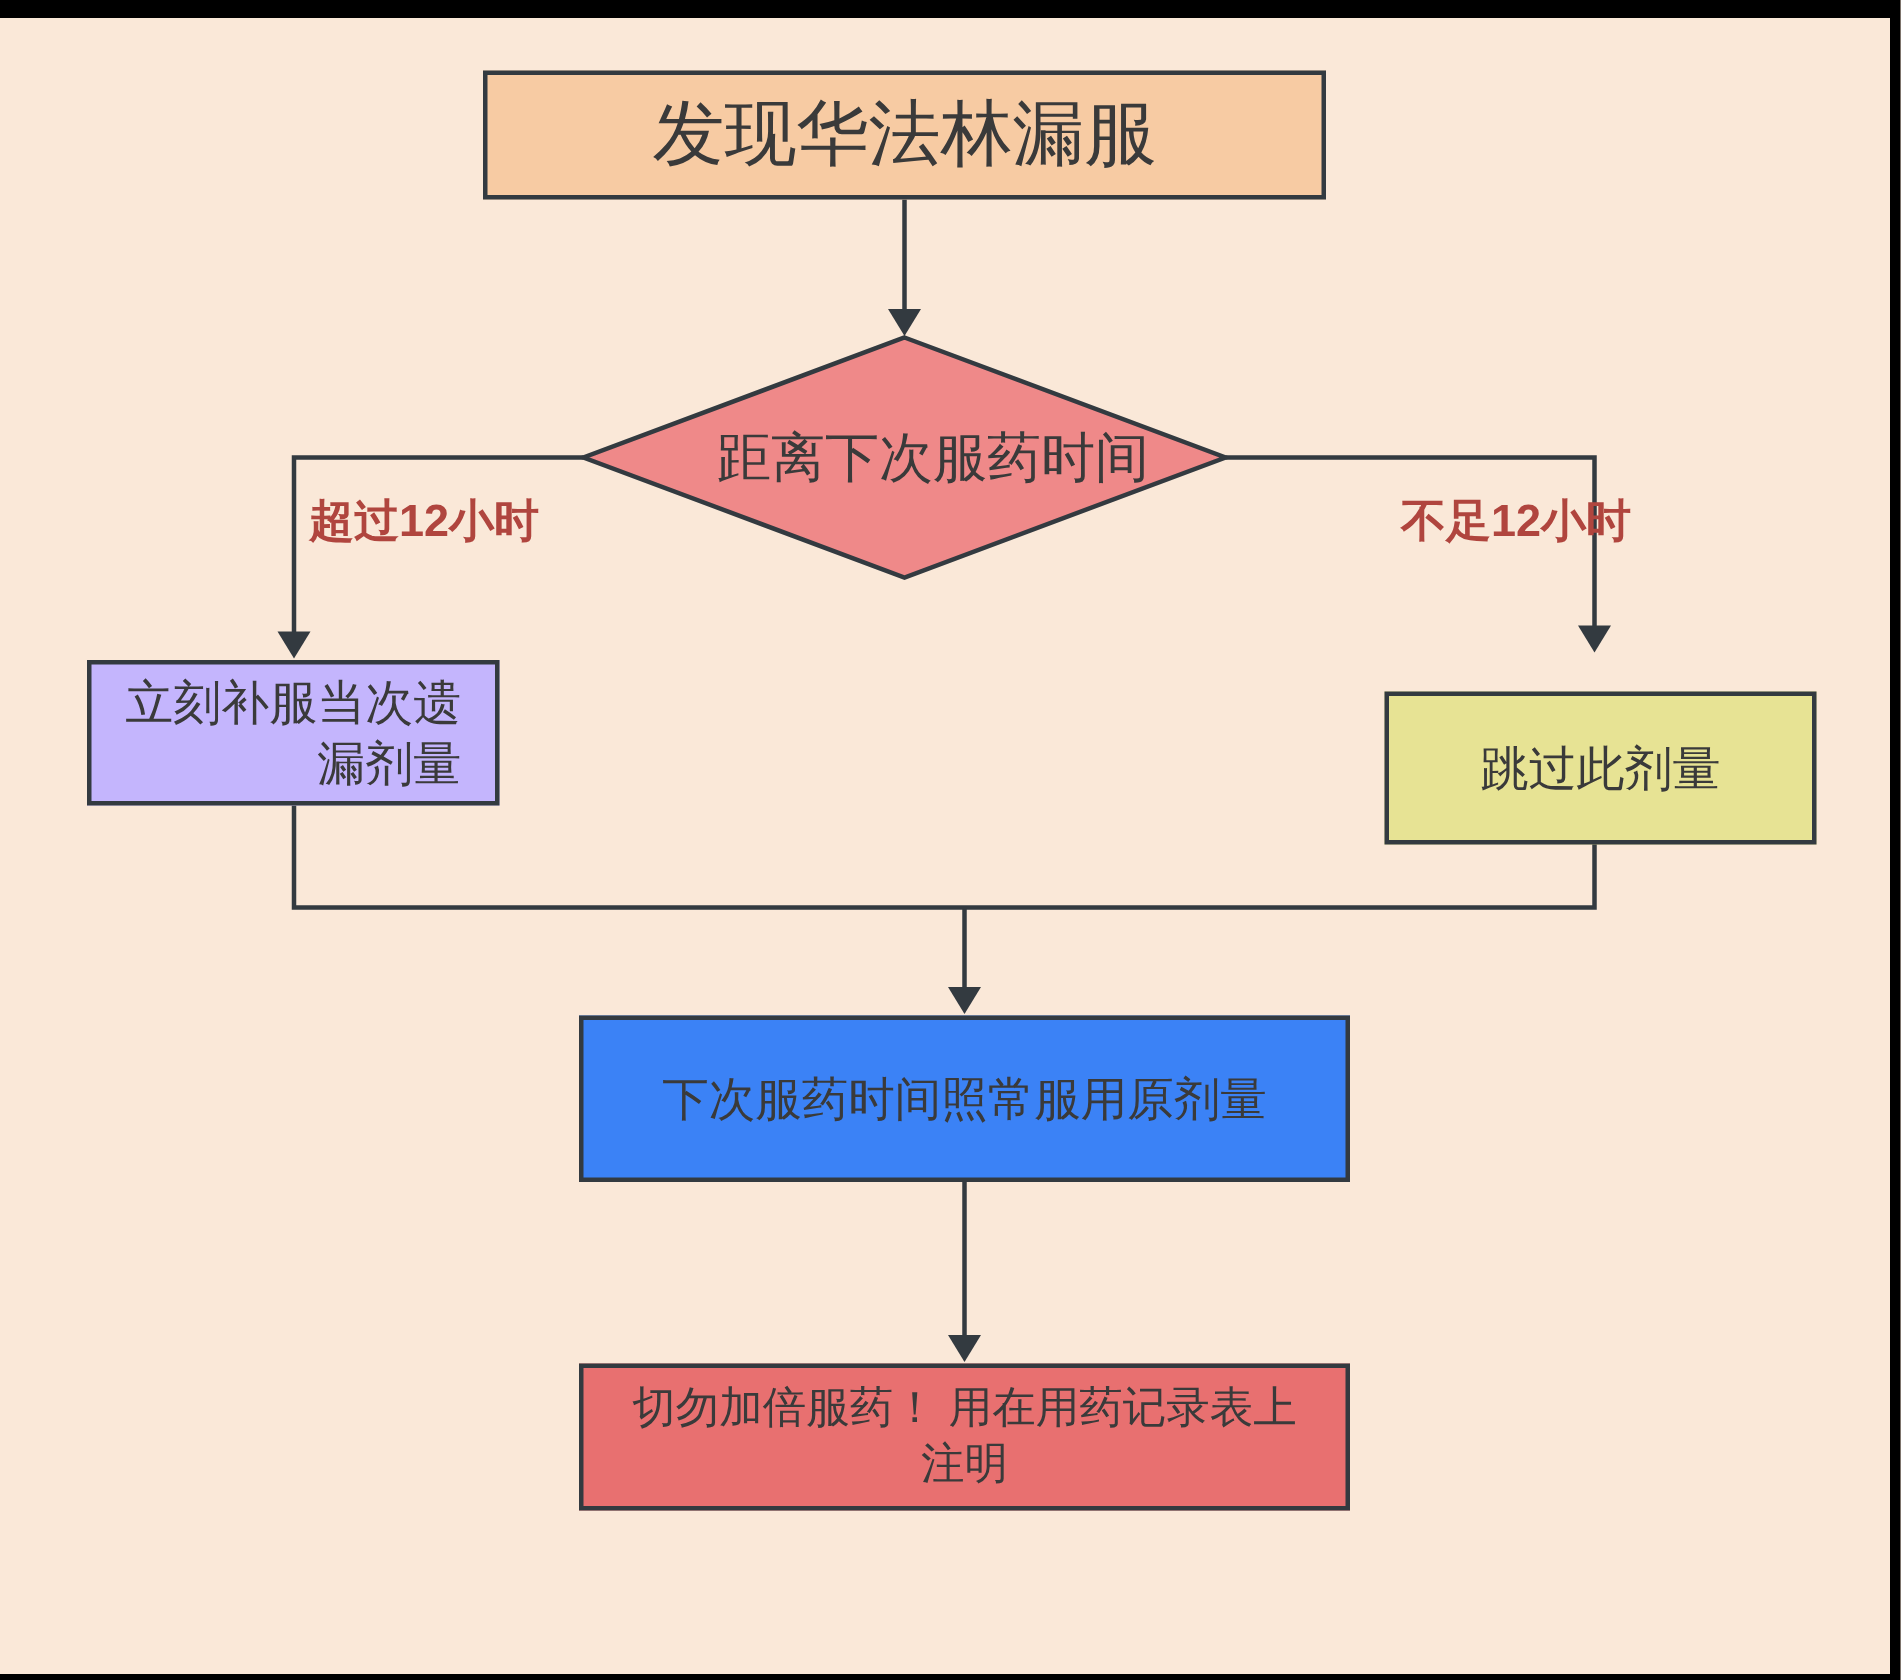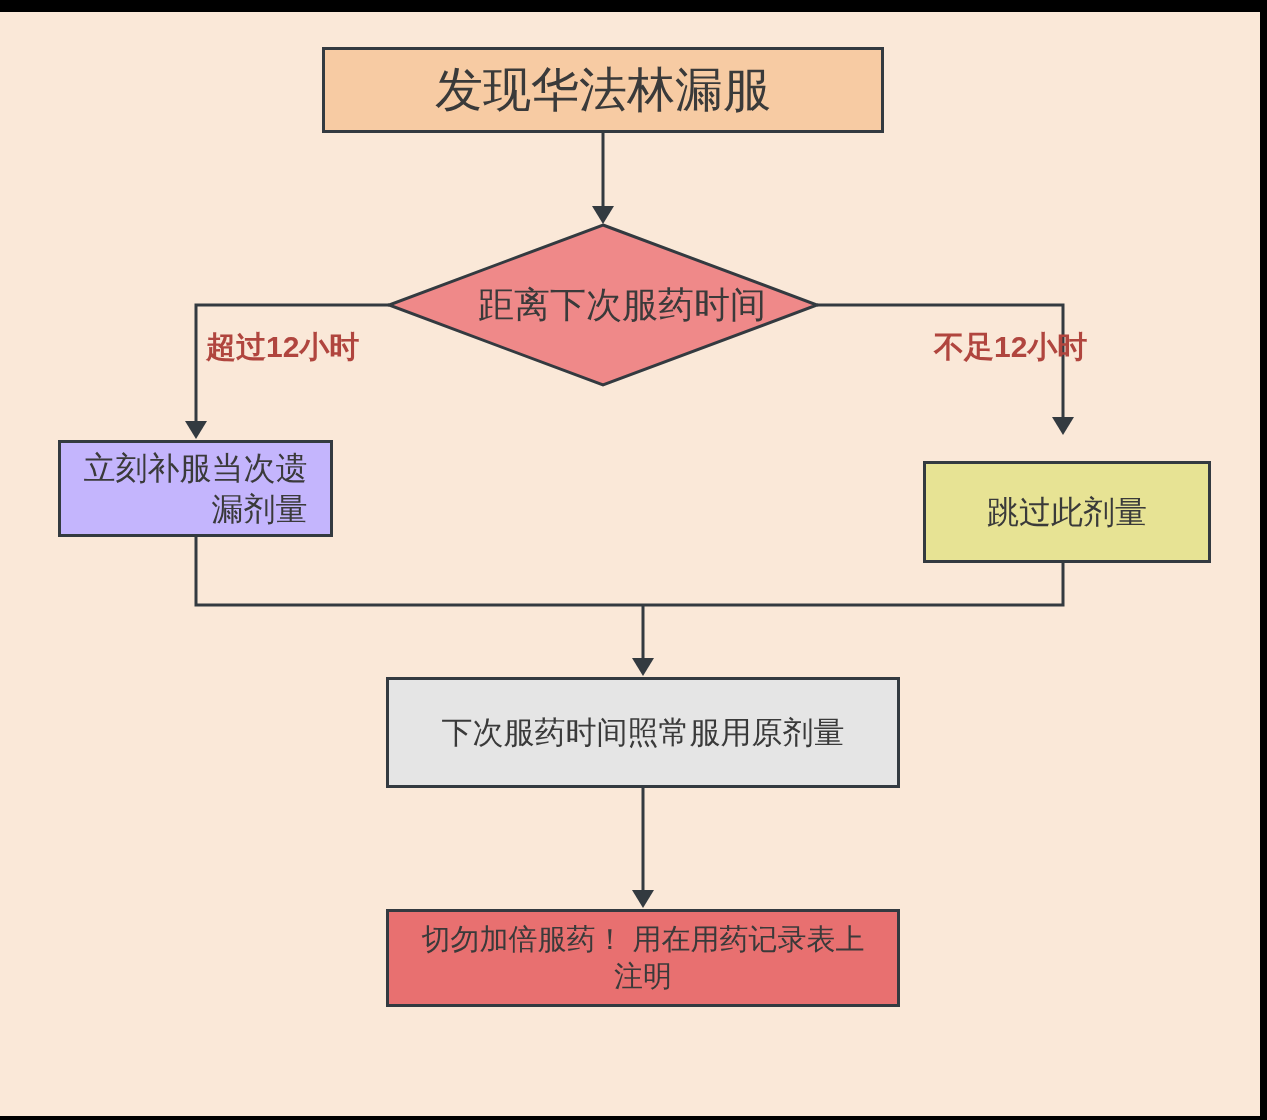--- a/index.html
+++ b/index.html
@@ -85,16 +85,16 @@
 
 <div class="edge-label edge-label-left" style="color: rgb(176, 69, 62);">超过12小时</div>
 
 <div class="edge-label edge-label-right" style="color: rgb(176, 69, 62);">不足12小时</div>
 
 <div class="node node-catchup" style="background: #c4b5fd; text-align: right;">立刻补服当次遗
 漏剂量</div>
 
 <div class="node node-skip" style="background: rgb(231, 227, 148);">跳过此剂量</div>
 
-<div class="node node-resume" style="background: #e5e5e5;">下次服药时间照常服用原剂量</div>
+<div class="node node-resume" style="background: #3b82f6;">下次服药时间照常服用原剂量</div>
 
 <div class="node node-warning" style="background: rgb(232, 112, 112);">切勿加倍服药！ 用在用药记录表上
 注明</div>
 
 </body></html>

